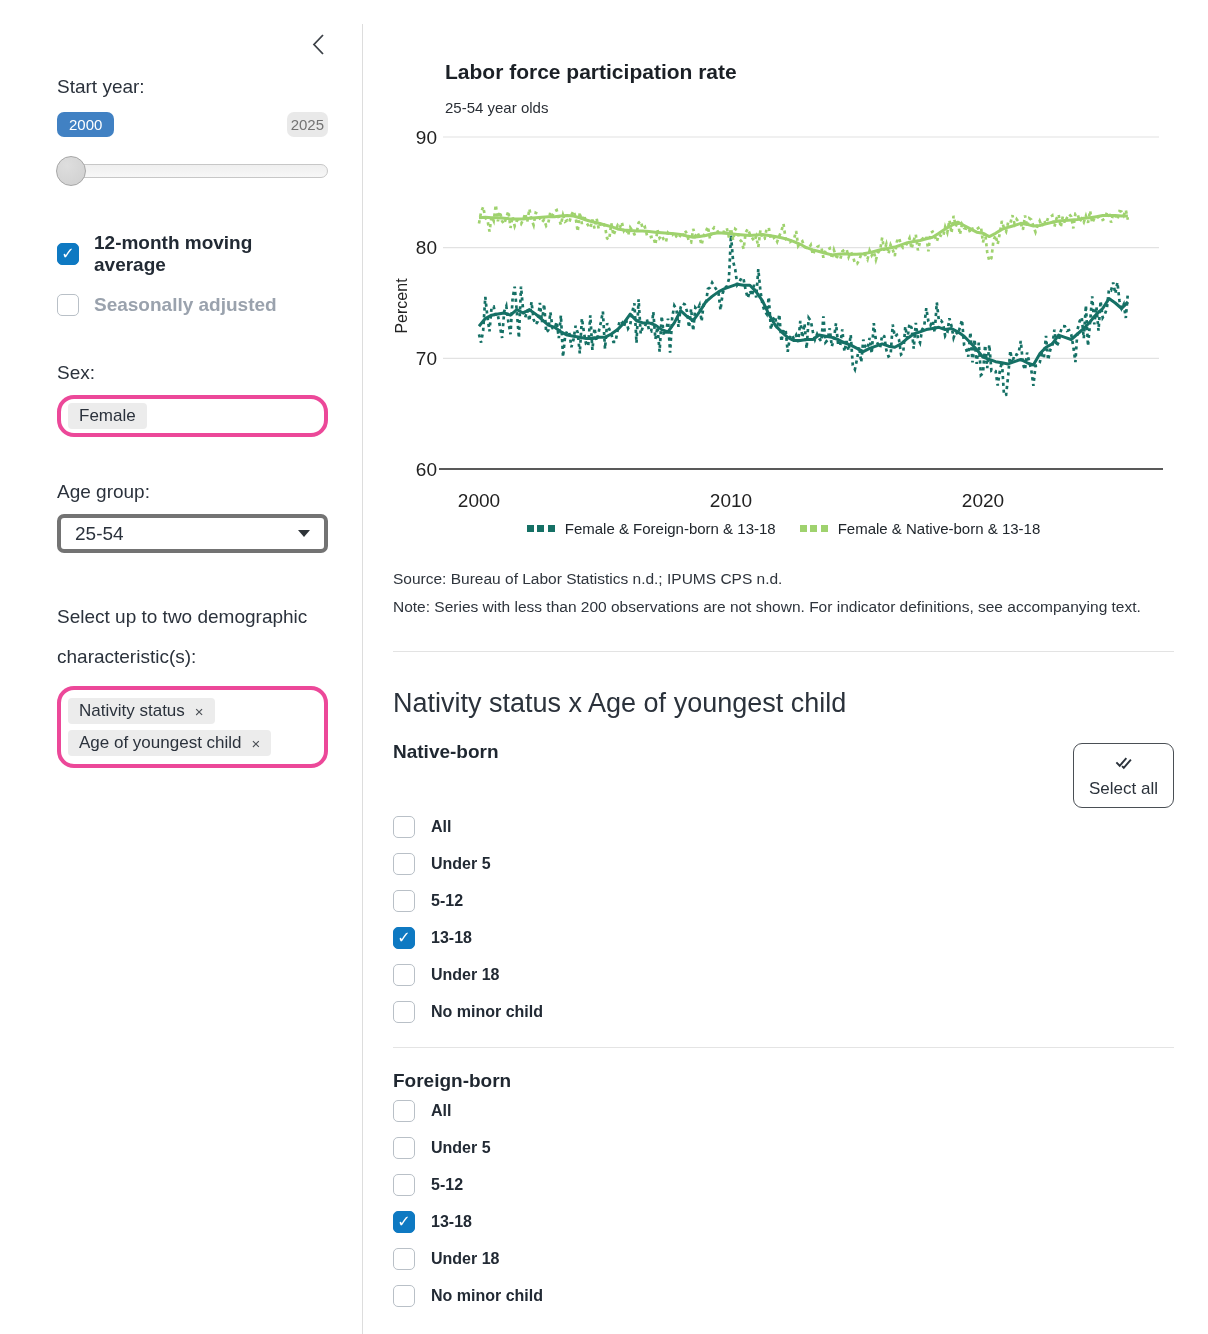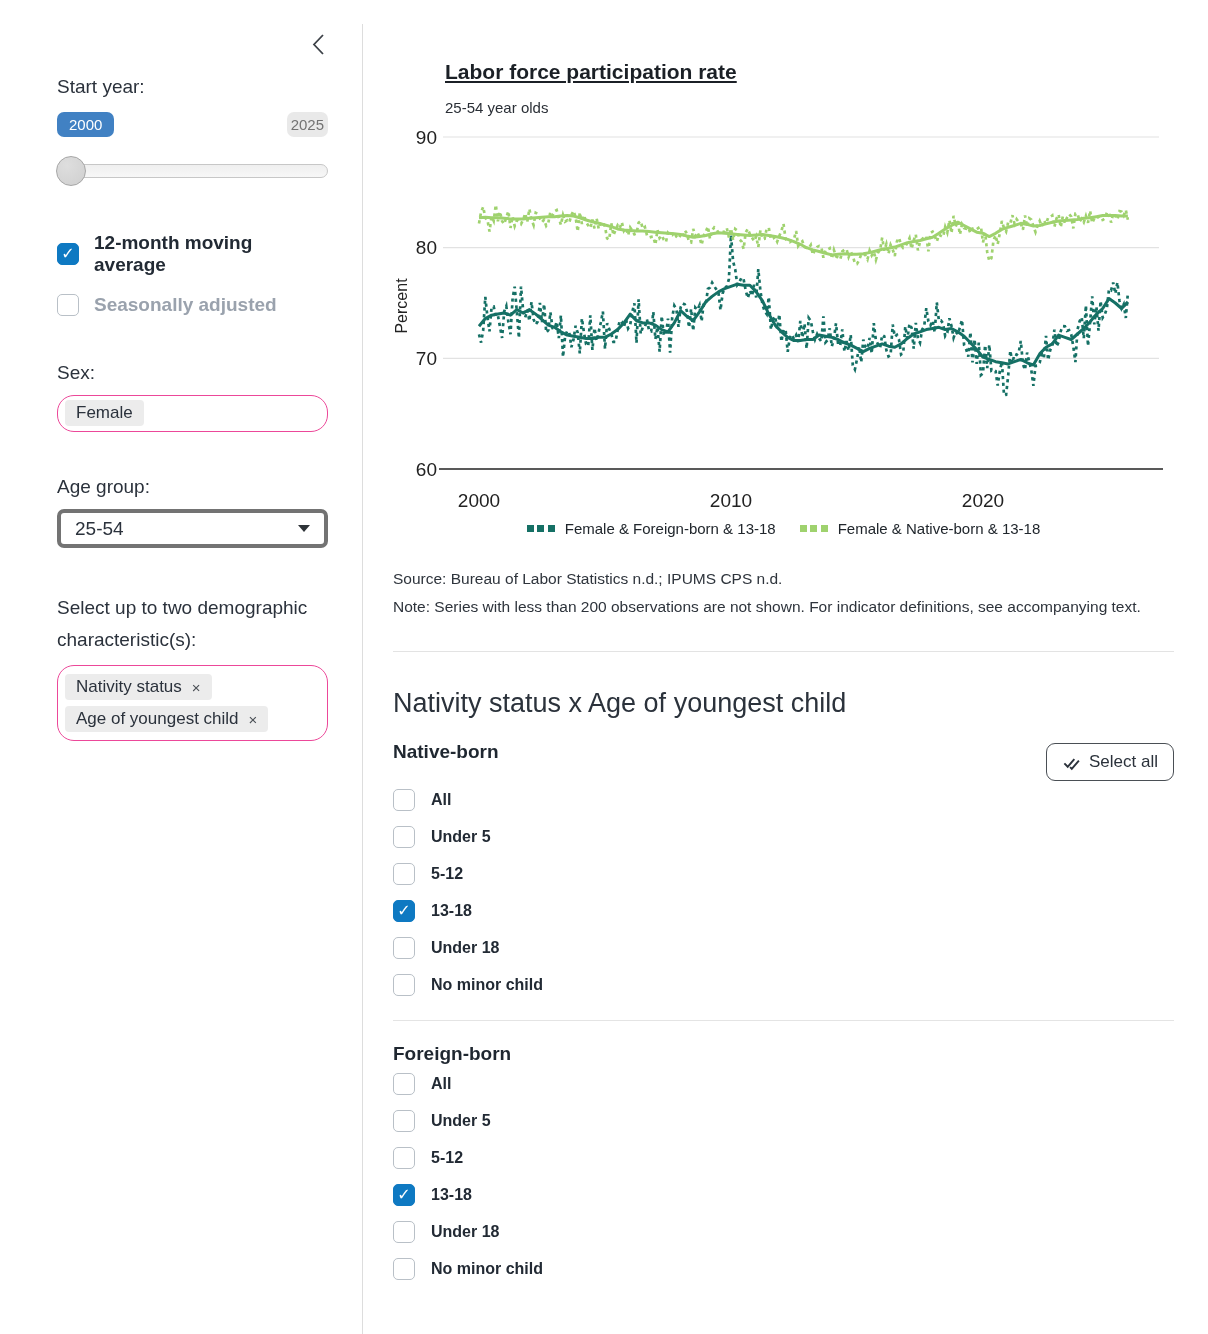--- a/index.html
+++ b/index.html
@@ -39,58 +39,58 @@
   .cb {
     width:22px; height:22px; border:1.5px solid #b9c0c7; border-radius:5px;
     background:#fff; flex:0 0 22px; display:flex; align-items:center; justify-content:center;
   }
   .cb.checked { background:#0e79c2; border-color:#0e79c2; }
   .cb.checked::after { content:"✓"; color:#fff; font-size:16px; font-weight:bold; line-height:1; }
   .check-row .lbl { margin-left:15px; font-size:19px; color:#222a34; }
   .check-row .lbl.muted { color:#9aa2ad; }
   .sex-block { margin-top:46px; }
   .tagbox {
-    margin-top:11px; border:1px solid #ec4899; border-radius:17px; padding:4px 7px;
+    margin-top:11px; border:4px solid #ec4899; border-radius:17px; padding:4px 7px;
     min-height:37px; display:flex; flex-direction:column; gap:6px; align-items:flex-start;
   }
   .tag {
     background:#ececec; border-radius:4px; padding:3px 11px; font-size:17px; color:#2b323c;
     display:inline-flex; align-items:center; white-space:nowrap;
   }
   .tag .x { margin-left:10px; font-size:15px; color:#4a4f55; cursor:pointer; line-height:1; }
   .agegroup-block { margin-top:44px; }
   .select {
     margin-top:11px; border:4px solid #737373; border-radius:7px; height:39px;
     display:flex; align-items:center; justify-content:space-between; padding:0 14px;
     font-size:19px; cursor:pointer;
   }
   .caret { width:0; height:0; border-left:6px solid transparent; border-right:6px solid transparent; border-top:7px solid #2e3338; }
   .demo-block { margin-top:44px; }
-  .demo-label { font-size:19px; line-height:32px; color:#2b323c; }
+  .demo-label { font-size:19px; line-height:40px; color:#2b323c; }
   .demo-tagbox { margin-top:9px; padding:8px 7px; }
 
   
   .main { flex:1 1 auto; padding:0 34px 0 30px; }
-  .chart-title { margin:36px 0 0 52px; font-size:21px; color:#1b2026;text-decoration:underline; }
+  .chart-title { margin:36px 0 0 52px; font-size:21px; color:#1b2026; }
   .chart-subtitle { margin:15px 0 0 52px; font-size:15px; color:#2a2f36; }
   .chart-svg { display:block; margin-top:0; }
   .legend { display:flex; justify-content:center; align-items:center; gap:24px; margin-top:2px; }
   .legend-item { display:flex; align-items:center; gap:10px; font-size:15px; color:#20262c; }
   .legend-dashes { display:flex; gap:3.5px; }
   .legend-dashes i { width:7px; height:7px; display:block; }
   .notes { margin-top:28px; font-size:15.5px; color:#2e343c; line-height:1.82; }
   .divider { border:none; border-top:1px solid #e3e3e3; margin-top:30px; }
   .section-title { margin-top:36px; font-size:27px; font-weight:500; color:#2b323b; }
   .group { margin-top:22px; }
   .group-header { display:flex; justify-content:space-between; align-items:flex-start; }
   .group-name { font-size:19px; font-weight:700; color:#1f2730; }
   .select-all-btn {
     display:inline-flex; align-items:center; gap:8px; background:#fff;
     border:1.5px solid #4a4f55; border-radius:9px; padding:8px 15px;
-    font-size:17px; color:#2b323b; font-family:inherit; cursor:pointer; margin-top:2px;
+    font-size:17px; color:#2b323b; font-family:inherit; cursor:pointer; margin-top:2px;flex-direction:column;
   }
   .group-options { margin-top:8px; }
   .group .check-row { margin-bottom:15px; }
   .group .check-row .lbl { font-size:16px; margin-left:16px; }
   .group-divider { border:none; border-top:1px solid #e4e4e4; margin:24px 0 20px 0; }
 </style>
 </head>
 <body>
 
 <div class="app">

